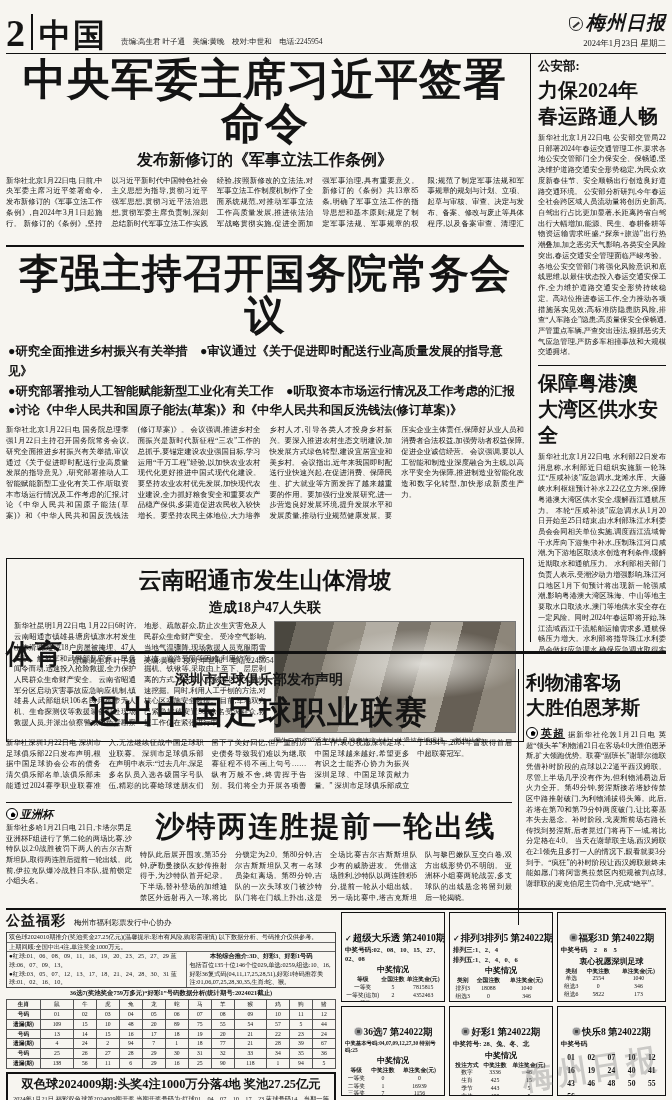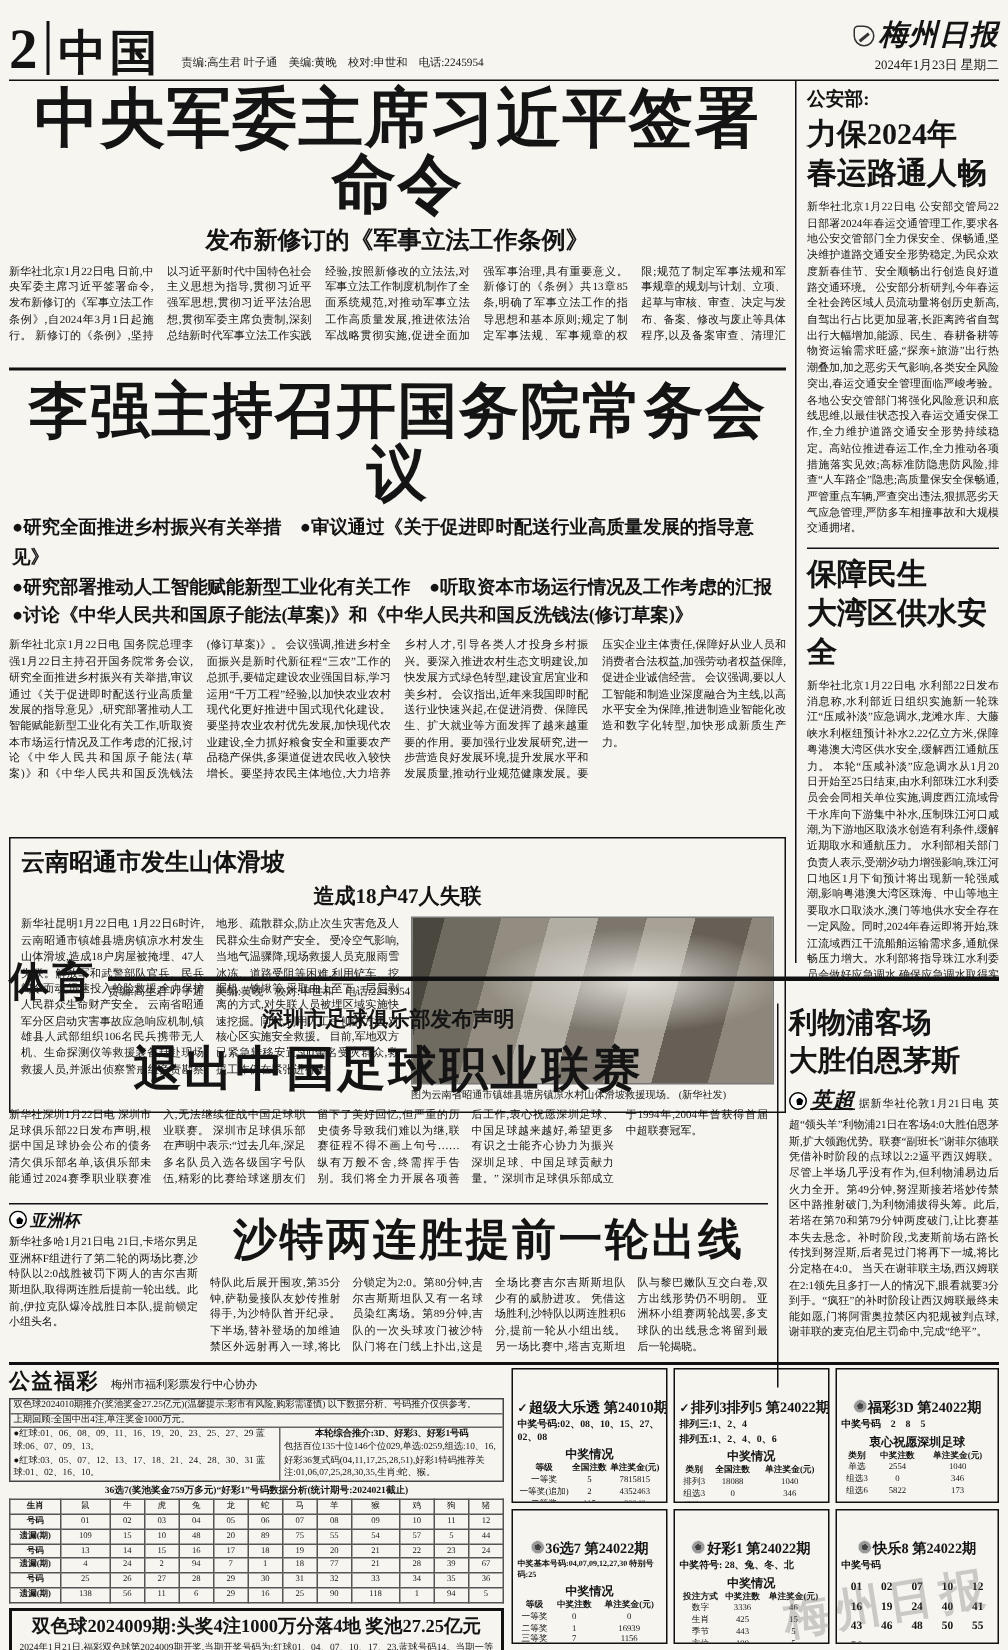--- a/index.html
+++ b/index.html
@@ -31,21 +31,21 @@
 
   .h1-xi{font-size:43px;font-weight:900;text-align:center;line-height:1.02;margin:4px 0 2px;letter-spacing:1px;}
   .sub-xi{font-size:16px;font-weight:700;text-align:center;margin:4px 0 2px;}
   .cols5{column-count:5;column-gap:9px;height:64px;overflow:hidden;margin-top:5px;}
   .h1-lq{font-size:40px;font-weight:900;text-align:center;line-height:1.05;margin:6px 0 2px;letter-spacing:1px;}
   .bullets{margin:5px 2px 2px;}
   .bullets div{font-size:12.3px;font-weight:700;line-height:1.62;}
   .cols4{column-count:4;column-gap:9px;height:128px;overflow:hidden;margin-top:4px;}
 
   .slide-box{border:1px solid #111;margin-top:5px;padding:6px 7px;height:184px;overflow:hidden;}
-  .h2-slide{font-size:16px;font-weight:900;margin:0;}
+  .h2-slide{font-size:23px;font-weight:900;text-align:center;margin:0;}
   .sub-slide{font-size:14px;font-weight:700;text-align:center;margin:3px 0;}
   .slide-row{display:flex;gap:8px;margin-top:4px;}
   .slide-txt{width:252px;column-count:2;column-gap:8px;height:124px;overflow:hidden;}
   .slide-photo-wrap{flex:1;}
   .photo{height:112px;border:1px solid #777;
     background:
       radial-gradient(ellipse 60% 45% at 62% 38%, #dedcd6 0%, rgba(222,220,214,0) 70%),
       linear-gradient(105deg,#4a473f 0 8%,#706b61 8% 22%,#938d81 22% 34%,#b3aea4 34% 46%,#7c766c 46% 58%,#a8a296 58% 70%,#665f55 70% 84%,#8d867a 84%),
       linear-gradient(180deg,#cfcdc8 0 14%,#9b968c 14%);}
   .caption{font-size:6.8px;line-height:1.35;margin-top:3px;}
@@ -71,21 +71,21 @@
   .saudi{display:flex;gap:8px;margin-top:4px;}
   .saudi-left{width:126px;font-size:7.3px;line-height:1.45;height:108px;overflow:hidden;}
   .logo-line{font-size:11px;font-weight:900;font-style:italic;}
   .saudi-right{flex:1;}
   .h1-saudi{font-size:29px;font-weight:900;text-align:center;letter-spacing:2px;margin:0 0 3px;}
   .colsSa{column-count:4;column-gap:8px;height:72px;overflow:hidden;font-size:7.3px;line-height:1.45;}
   .h2-lp{font-size:19px;font-weight:900;line-height:1.3;margin:2px 0 4px;}
   .lp-body{font-size:7.3px;line-height:1.46;height:200px;overflow:hidden;}
   .ball{display:inline-block;width:12px;height:12px;border-radius:50%;background:#fff;border:1px solid #000;position:relative;vertical-align:-2px;margin-right:2px;}
   .ball::before{content:"";position:absolute;left:3.5px;top:3px;width:5px;height:5px;background:#000;clip-path:polygon(50% 0,100% 38%,81% 100%,19% 100%,0 38%);}
-  .league{font-weight:900;font-style:italic;text-decoration:underline;font-size:14px;}
+  .league{font-weight:900;text-decoration:underline;font-size:11px;}
 
   
   .lot{height:188px;border-top:2px solid #111;padding-top:2px;display:flex;gap:5px;position:relative;}
   .lot-left{width:330px;}
   .lot-hdr{display:flex;align-items:baseline;gap:8px;}
   .lot-title{font-size:14px;font-weight:900;letter-spacing:1px;}
   .lot-org{font-size:7.5px;}
   .promo{border:1px solid #444;font-size:6.2px;line-height:1.4;margin-top:2px;}
   .promo .row{border-bottom:0.5px solid #666;padding:0 2px;}
   .promo .split{display:flex;}
@@ -169,21 +169,21 @@
         <div class="kicker">公安部:</div>
         <div class="h2-side">
           <span>力保2024年</span><br>
           <span>春运路通人畅</span>
         </div>
         <div class="side-body police-body jt">新华社北京1月22日电 公安部交管局22日部署2024年春运交通管理工作,要求各地公安交管部门全力保安全、保畅通,坚决维护道路交通安全形势稳定,为民众欢度新春佳节、安全顺畅出行创造良好道路交通环境。 公安部分析研判,今年春运全社会跨区域人员流动量将创历史新高,自驾出行占比更加显著,长距离跨省自驾出行大幅增加,能源、民生、春耕备耕等物资运输需求旺盛,“探亲+旅游”出行热潮叠加,加之恶劣天气影响,各类安全风险突出,春运交通安全管理面临严峻考验。 各地公安交管部门将强化风险意识和底线思维,以最佳状态投入春运交通安保工作,全力维护道路交通安全形势持续稳定。高站位推进春运工作,全力推动各项措施落实见效;高标准防隐患防风险,排查“人车路企”隐患;高质量保安全保畅通,严管重点车辆,严查突出违法,狠抓恶劣天气应急管理,严防多车相撞事故和大规模交通拥堵。</div>
       </div>
       <hr class="hairline">
       <div>
         <div class="h2-side">
-          <span>保障民生</span><br>
+          <span>保障粤港澳</span><br>
           <span>大湾区供水安全</span>
         </div>
         <div class="side-body water-body jt">新华社北京1月22日电 水利部22日发布消息称,水利部近日组织实施新一轮珠江“压咸补淡”应急调水,龙滩水库、大藤峡水利枢纽预计补水2.22亿立方米,保障粤港澳大湾区供水安全,缓解西江通航压力。 本轮“压咸补淡”应急调水从1月20日开始至25日结束,由水利部珠江水利委员会会同相关单位实施,调度西江流域骨干水库向下游集中补水,压制珠江河口咸潮,为下游地区取淡水创造有利条件,缓解近期取水和通航压力。 水利部相关部门负责人表示,受潮汐动力增强影响,珠江河口地区1月下旬预计将出现新一轮强咸潮,影响粤港澳大湾区珠海、中山等地主要取水口取淡水,澳门等地供水安全存在一定风险。同时,2024年春运即将开始,珠江流域西江干流船舶运输需求多,通航保畅压力增大。水利部将指导珠江水利委员会做好应急调水,确保应急调水取得实效。</div>
       </div>
     </div>
   </div>
 
   <div class="sports">
     <div class="sp-hdr">
       <span class="sp-title">体育</span>

